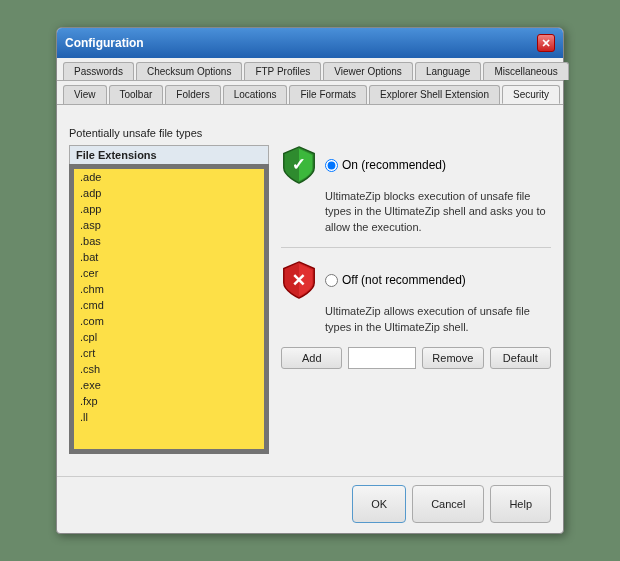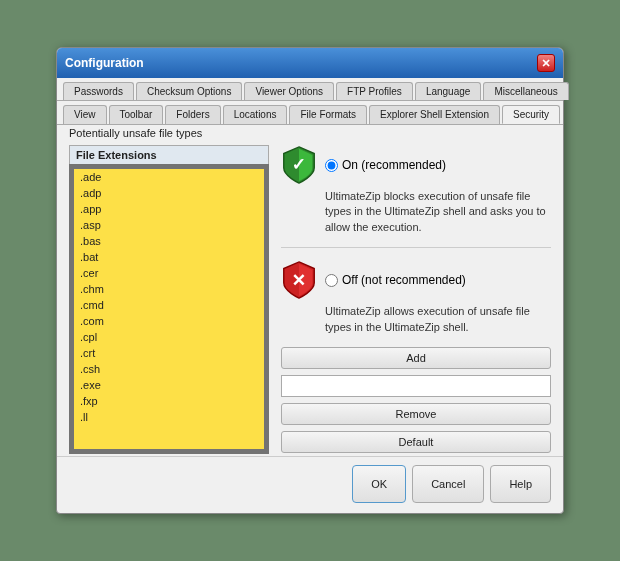--- a/index.html
+++ b/index.html
@@ -65,21 +65,21 @@
       color: #222;
       white-space: nowrap;
     }
     .tab.active {
       background: #f0f0f0;
       font-weight: normal;
       border-bottom: 1px solid #f0f0f0;
       z-index: 1;
     }
     .content {
-      padding: 2px 12px;
+      padding: 22px 12px;
       background: #f0f0f0;
     }
     .section-label {
       font-size: 11px;
       margin-bottom: 6px;
       color: #222;
     }
     .main-area {
       display: flex;
       gap: 12px;
@@ -143,21 +143,21 @@
       gap: 4px;
       font-size: 12px;
     }
     .divider {
       height: 1px;
       background: #ccc;
       margin: 4px 0;
     }
     .right-buttons {
       display: flex;
-      flex-direction: column;
+      flex-direction: row;
       gap: 6px;
       margin-top: 4px;
     }
     .add-input {
       width: 100%;
       height: 22px;
       border: 1px solid #aaa;
       background: white;
       padding: 2px 4px;
       font-size: 11px;
@@ -203,22 +203,22 @@
 <div class="window">
 
   <div class="title-bar">
     <span class="title-bar-text">Configuration</span>
     <div class="close-btn">✕</div>
   </div>
 
   <div class="tabs-row1">
     <div class="tab">Passwords</div>
     <div class="tab">Checksum Options</div>
+    <div class="tab">FTP Profiles</div>
     <div class="tab">Viewer Options</div>
-    <div class="tab">FTP Profiles</div>
     <div class="tab">Language</div>
     <div class="tab">Miscellaneous</div>
   </div>
 
   <div class="tabs-row2">
     <div class="tab">View</div>
     <div class="tab">Toolbar</div>
     <div class="tab">Folders</div>
     <div class="tab">Locations</div>
     <div class="tab">File Formats</div>

